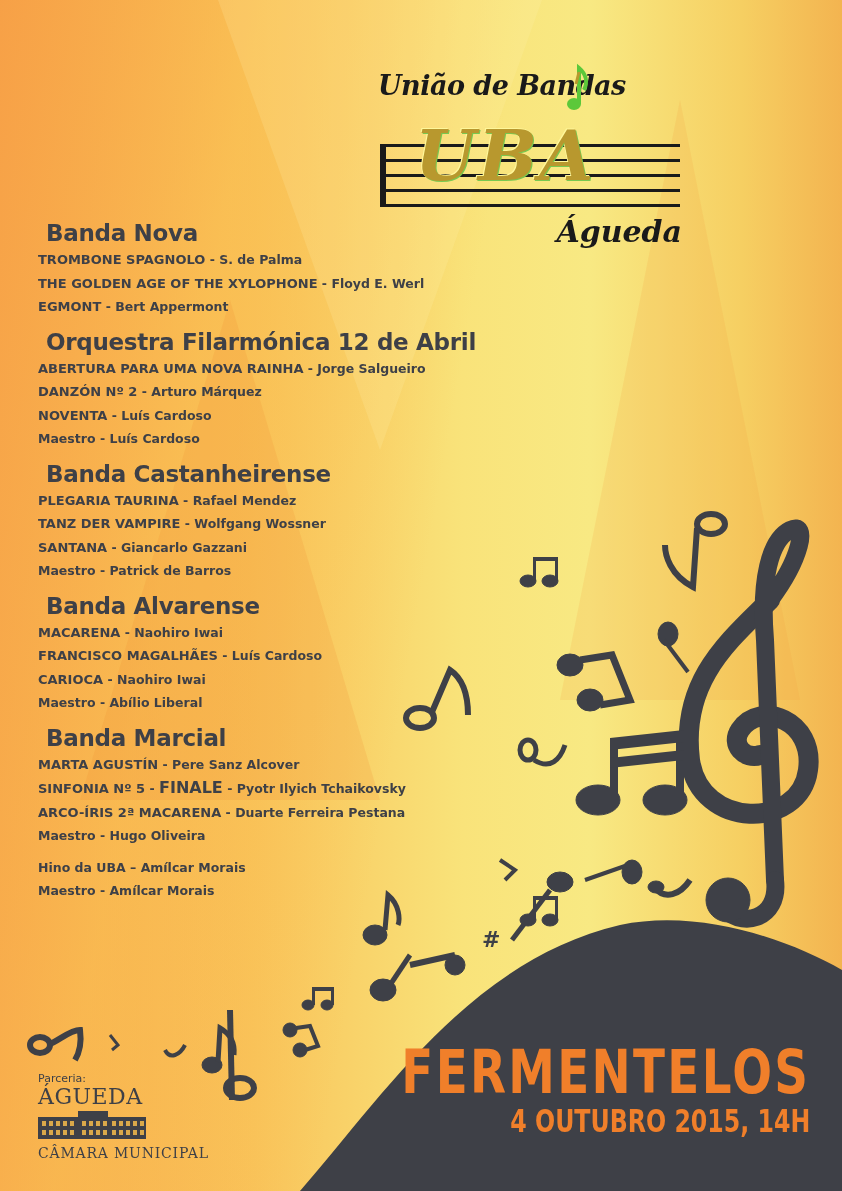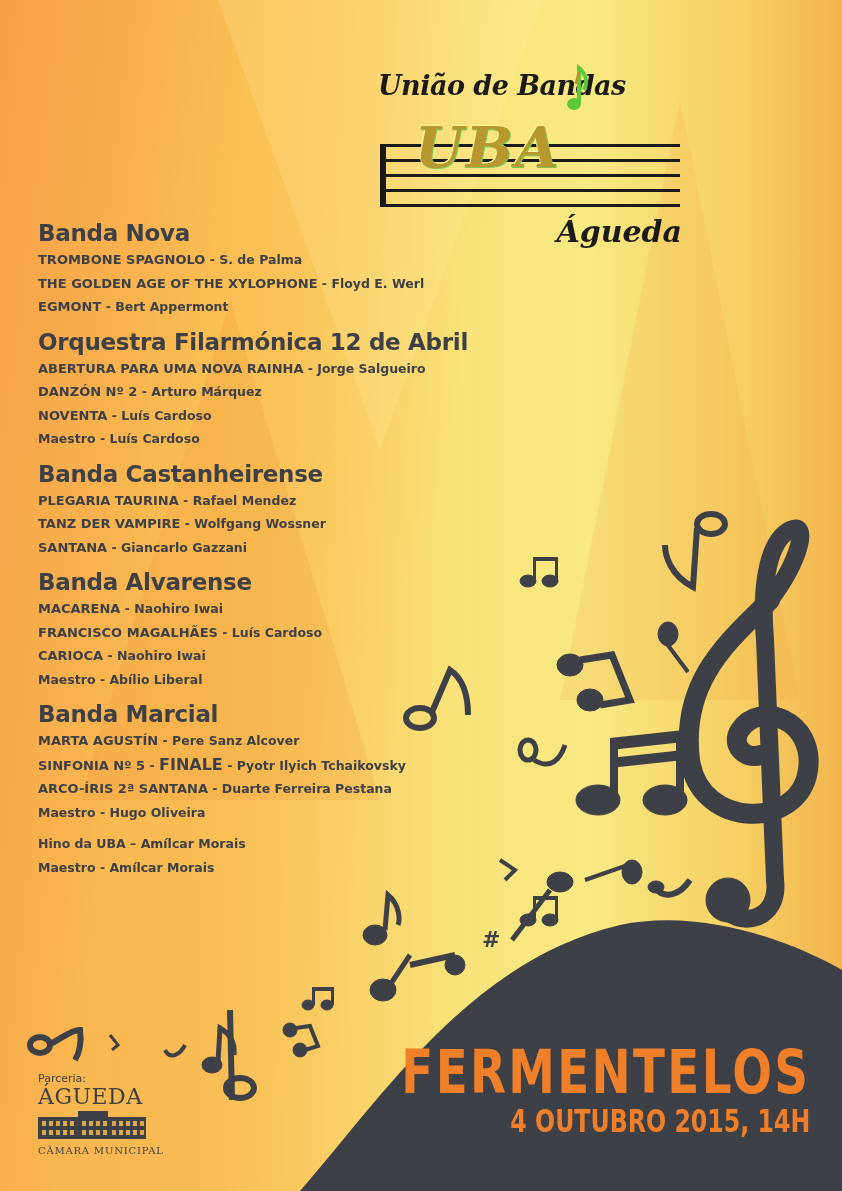--- a/index.html
+++ b/index.html
@@ -13,45 +13,45 @@
   .facet { position: absolute; opacity: 0.18; }
   .f1 { left: 200px; top: -50px; width: 0; height: 0; border-left: 180px solid transparent; border-right: 180px solid transparent; border-top: 500px solid #fff6b0; }
   .f2 { left: 560px; top: 100px; width: 0; height: 0; border-left: 120px solid transparent; border-right: 120px solid transparent; border-bottom: 600px solid #f5a040; }
   .f3 { left: 80px; top: 300px; width: 0; height: 0; border-left: 150px solid transparent; border-right: 150px solid transparent; border-bottom: 500px solid #f08a30; }
 
   .logo { position: absolute; left: 370px; top: 62px; width: 320px; height: 200px; }
   .logo-title { position: absolute; left: 8px; top: 8px; font-family: "DejaVu Serif", serif; font-style: italic; font-weight: bold; font-size: 27px; color: #1a1a1a; letter-spacing: -0.5px; white-space: nowrap; }
   .staff { position: absolute; left: 10px; top: 82px; width: 300px; height: 64px; }
   .staff .line { position: absolute; left: 0; right: 0; height: 3px; background: #1a1a1a; }
   .staff .bar { position: absolute; left: 0; top: 0; width: 6px; height: 62px; background: #1a1a1a; }
-  .uba { position: absolute; left: 45px; top: 52px; font-family: "DejaVu Serif", serif; font-weight: bold; font-size: 56px; color: #b8982e; letter-spacing: 2px; text-shadow: 1px 1px 0 #78c850, -1px -1px 0 #fff79a; font-style: italic; }
+  .uba { position: absolute; left: 45px; top: 52px; font-family: "DejaVu Serif", serif; font-weight: bold; font-size: 70px; color: #b8982e; letter-spacing: 2px; text-shadow: 1px 1px 0 #78c850, -1px -1px 0 #fff79a; font-style: italic; }
   .logo-city { position: absolute; right: 8px; top: 152px; font-family: "DejaVu Serif", serif; font-style: italic; font-weight: bold; font-size: 30px; color: #1a1a1a; }
   .green-note { position: absolute; left: 196px; top: 0px; }
 
   .program { position: absolute; left: 38px; top: 218px; color: #3e4047; font-family: "DejaVu Sans", sans-serif; }
   .band { margin-bottom: 8px; }
-  .band-name { font-size: 23px; font-weight: bold; line-height: 30px; letter-spacing: -0.3px; }
+  .band-name { font-size: 23px; font-weight: bold; line-height: 30px; letter-spacing: -0.3px; margin-left: 8px; }
   .piece { font-size: 13.5px; line-height: 23.5px; white-space: nowrap; font-weight: bold; }
   .piece .title { font-size: 13px; }
   .piece .sep, .piece .composer { font-size: 12.5px; }
   .piece .small { font-size: 16px; }
   .hino { }
 
   .wave { position: absolute; left: 0; top: 0; }
   .notes { position: absolute; left: 0; top: 0; }
 
   .venue { position: absolute; right: 32px; top: 1040px; text-align: right; color: #f07f2a; font-family: "DejaVu Sans", sans-serif; font-weight: bold; }
   .venue-name { font-size: 60px; line-height: 64px; letter-spacing: 3px; transform: scaleX(0.78); transform-origin: right; }
   .venue-date { font-size: 32px; line-height: 34px; letter-spacing: 0px; transform: scaleX(0.74); transform-origin: right; }
 
   .partner { position: absolute; left: 38px; top: 1072px; color: #3e4047; }
   .partner-label { font-size: 11px; color: #3e4047; }
   .partner-city { font-family: "DejaVu Serif", serif; font-size: 22px; letter-spacing: 0.5px; line-height: 24px; color: #3e4047; }
   .building { width: 108px; height: 28px; margin-top: 2px; }
-  .partner-dept { font-family: "DejaVu Serif", serif; font-size: 10px; letter-spacing: 0.8px; margin-top: 2px; }
+  .partner-dept { font-family: "DejaVu Serif", serif; font-size: 14px; letter-spacing: 0.8px; margin-top: 2px; }
 </style>
 </head>
 <body>
 
 <div class="poster">
   <div class="facet f1"></div>
   <div class="facet f2"></div>
   <div class="facet f3"></div>
 
   <svg class="wave" width="842" height="1191">
@@ -213,35 +213,36 @@
       <div class="piece"><span class="title">DANZÓN Nº 2</span><span class="sep"> - </span><span class="composer">Arturo Márquez</span></div>
       <div class="piece"><span class="title">NOVENTA</span><span class="sep"> - </span><span class="composer">Luís Cardoso</span></div>
       <div class="piece"><span class="composer">Maestro</span><span class="sep"> - </span><span class="composer">Luís Cardoso</span></div>
     </div>
 
     <div class="band">
       <div class="band-name">Banda Castanheirense</div>
       <div class="piece"><span class="title">PLEGARIA TAURINA</span><span class="sep"> - </span><span class="composer">Rafael Mendez</span></div>
       <div class="piece"><span class="title">TANZ DER VAMPIRE</span><span class="sep"> - </span><span class="composer">Wolfgang Wossner</span></div>
       <div class="piece"><span class="title">SANTANA</span><span class="sep"> - </span><span class="composer">Giancarlo Gazzani</span></div>
+      <div class="piece"><span class="composer">Maestro</span><span class="sep"> - </span><span class="composer">Patrick de Barros</span></div>
     </div>
 
     <div class="band">
       <div class="band-name">Banda Alvarense</div>
       <div class="piece"><span class="title">MACARENA</span><span class="sep"> - </span><span class="composer">Naohiro Iwai</span></div>
       <div class="piece"><span class="title">FRANCISCO MAGALHÃES</span><span class="sep"> - </span><span class="composer">Luís Cardoso</span></div>
       <div class="piece"><span class="title">CARIOCA</span><span class="sep"> - </span><span class="composer">Naohiro Iwai</span></div>
       <div class="piece"><span class="composer">Maestro</span><span class="sep"> - </span><span class="composer">Abílio Liberal</span></div>
     </div>
 
     <div class="band">
       <div class="band-name">Banda Marcial</div>
       <div class="piece"><span class="title">MARTA AGUSTÍN</span><span class="sep"> - </span><span class="composer">Pere Sanz Alcover</span></div>
       <div class="piece"><span class="title">SINFONIA Nº 5</span><span class="sep"> - </span><span class="small">FINALE</span><span class="sep"> - </span><span class="composer">Pyotr Ilyich Tchaikovsky</span></div>
-      <div class="piece"><span class="title">ARCO-ÍRIS 2ª SANTANA</span><span class="sep"> - </span><span class="composer">Duarte Ferreira Pestana</span></div>
+      <div class="piece"><span class="title">ARCO-ÍRIS 2ª MACARENA</span><span class="sep"> - </span><span class="composer">Duarte Ferreira Pestana</span></div>
       <div class="piece"><span class="composer">Maestro</span><span class="sep"> - </span><span class="composer">Hugo Oliveira</span></div>
     </div>
 
     <div class="band hino">
       <div class="piece"><span class="composer">Hino da UBA</span><span class="sep">  – </span><span class="composer">Amílcar Morais</span></div>
       <div class="piece"><span class="composer">Maestro</span><span class="sep"> - </span><span class="composer">Amílcar Morais</span></div>
     </div>
   </div>
 
   <div class="partner">

